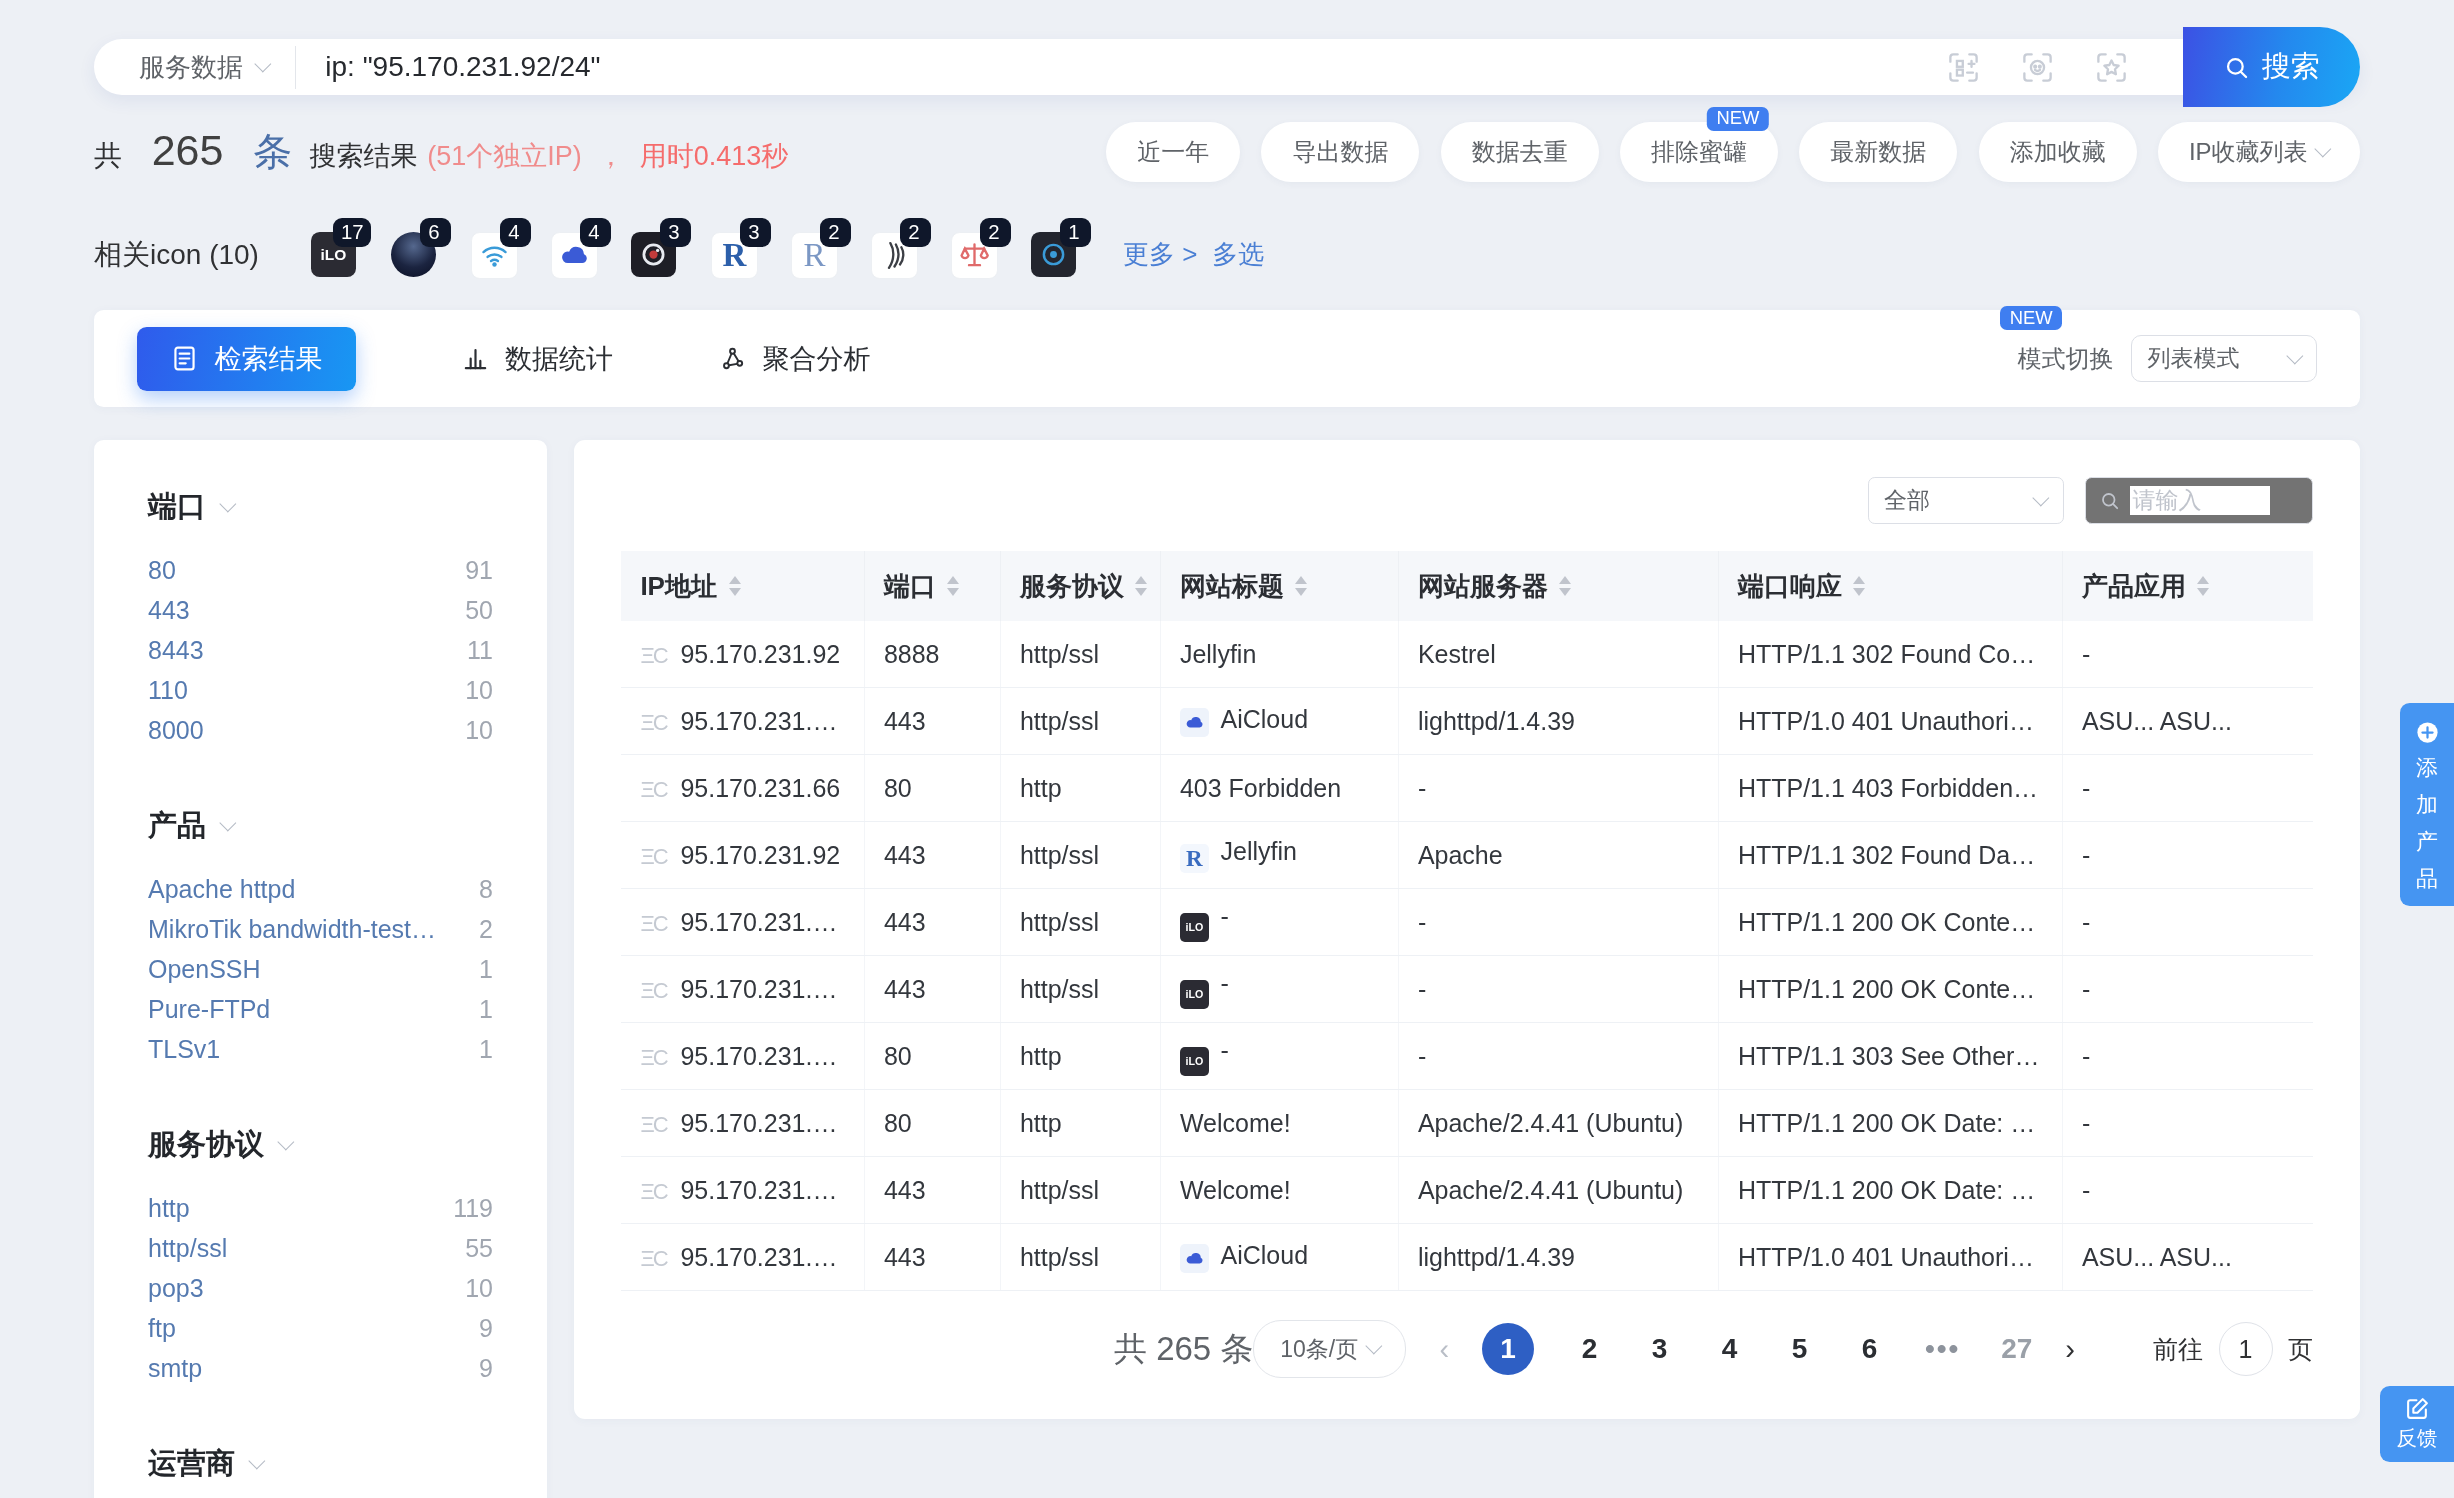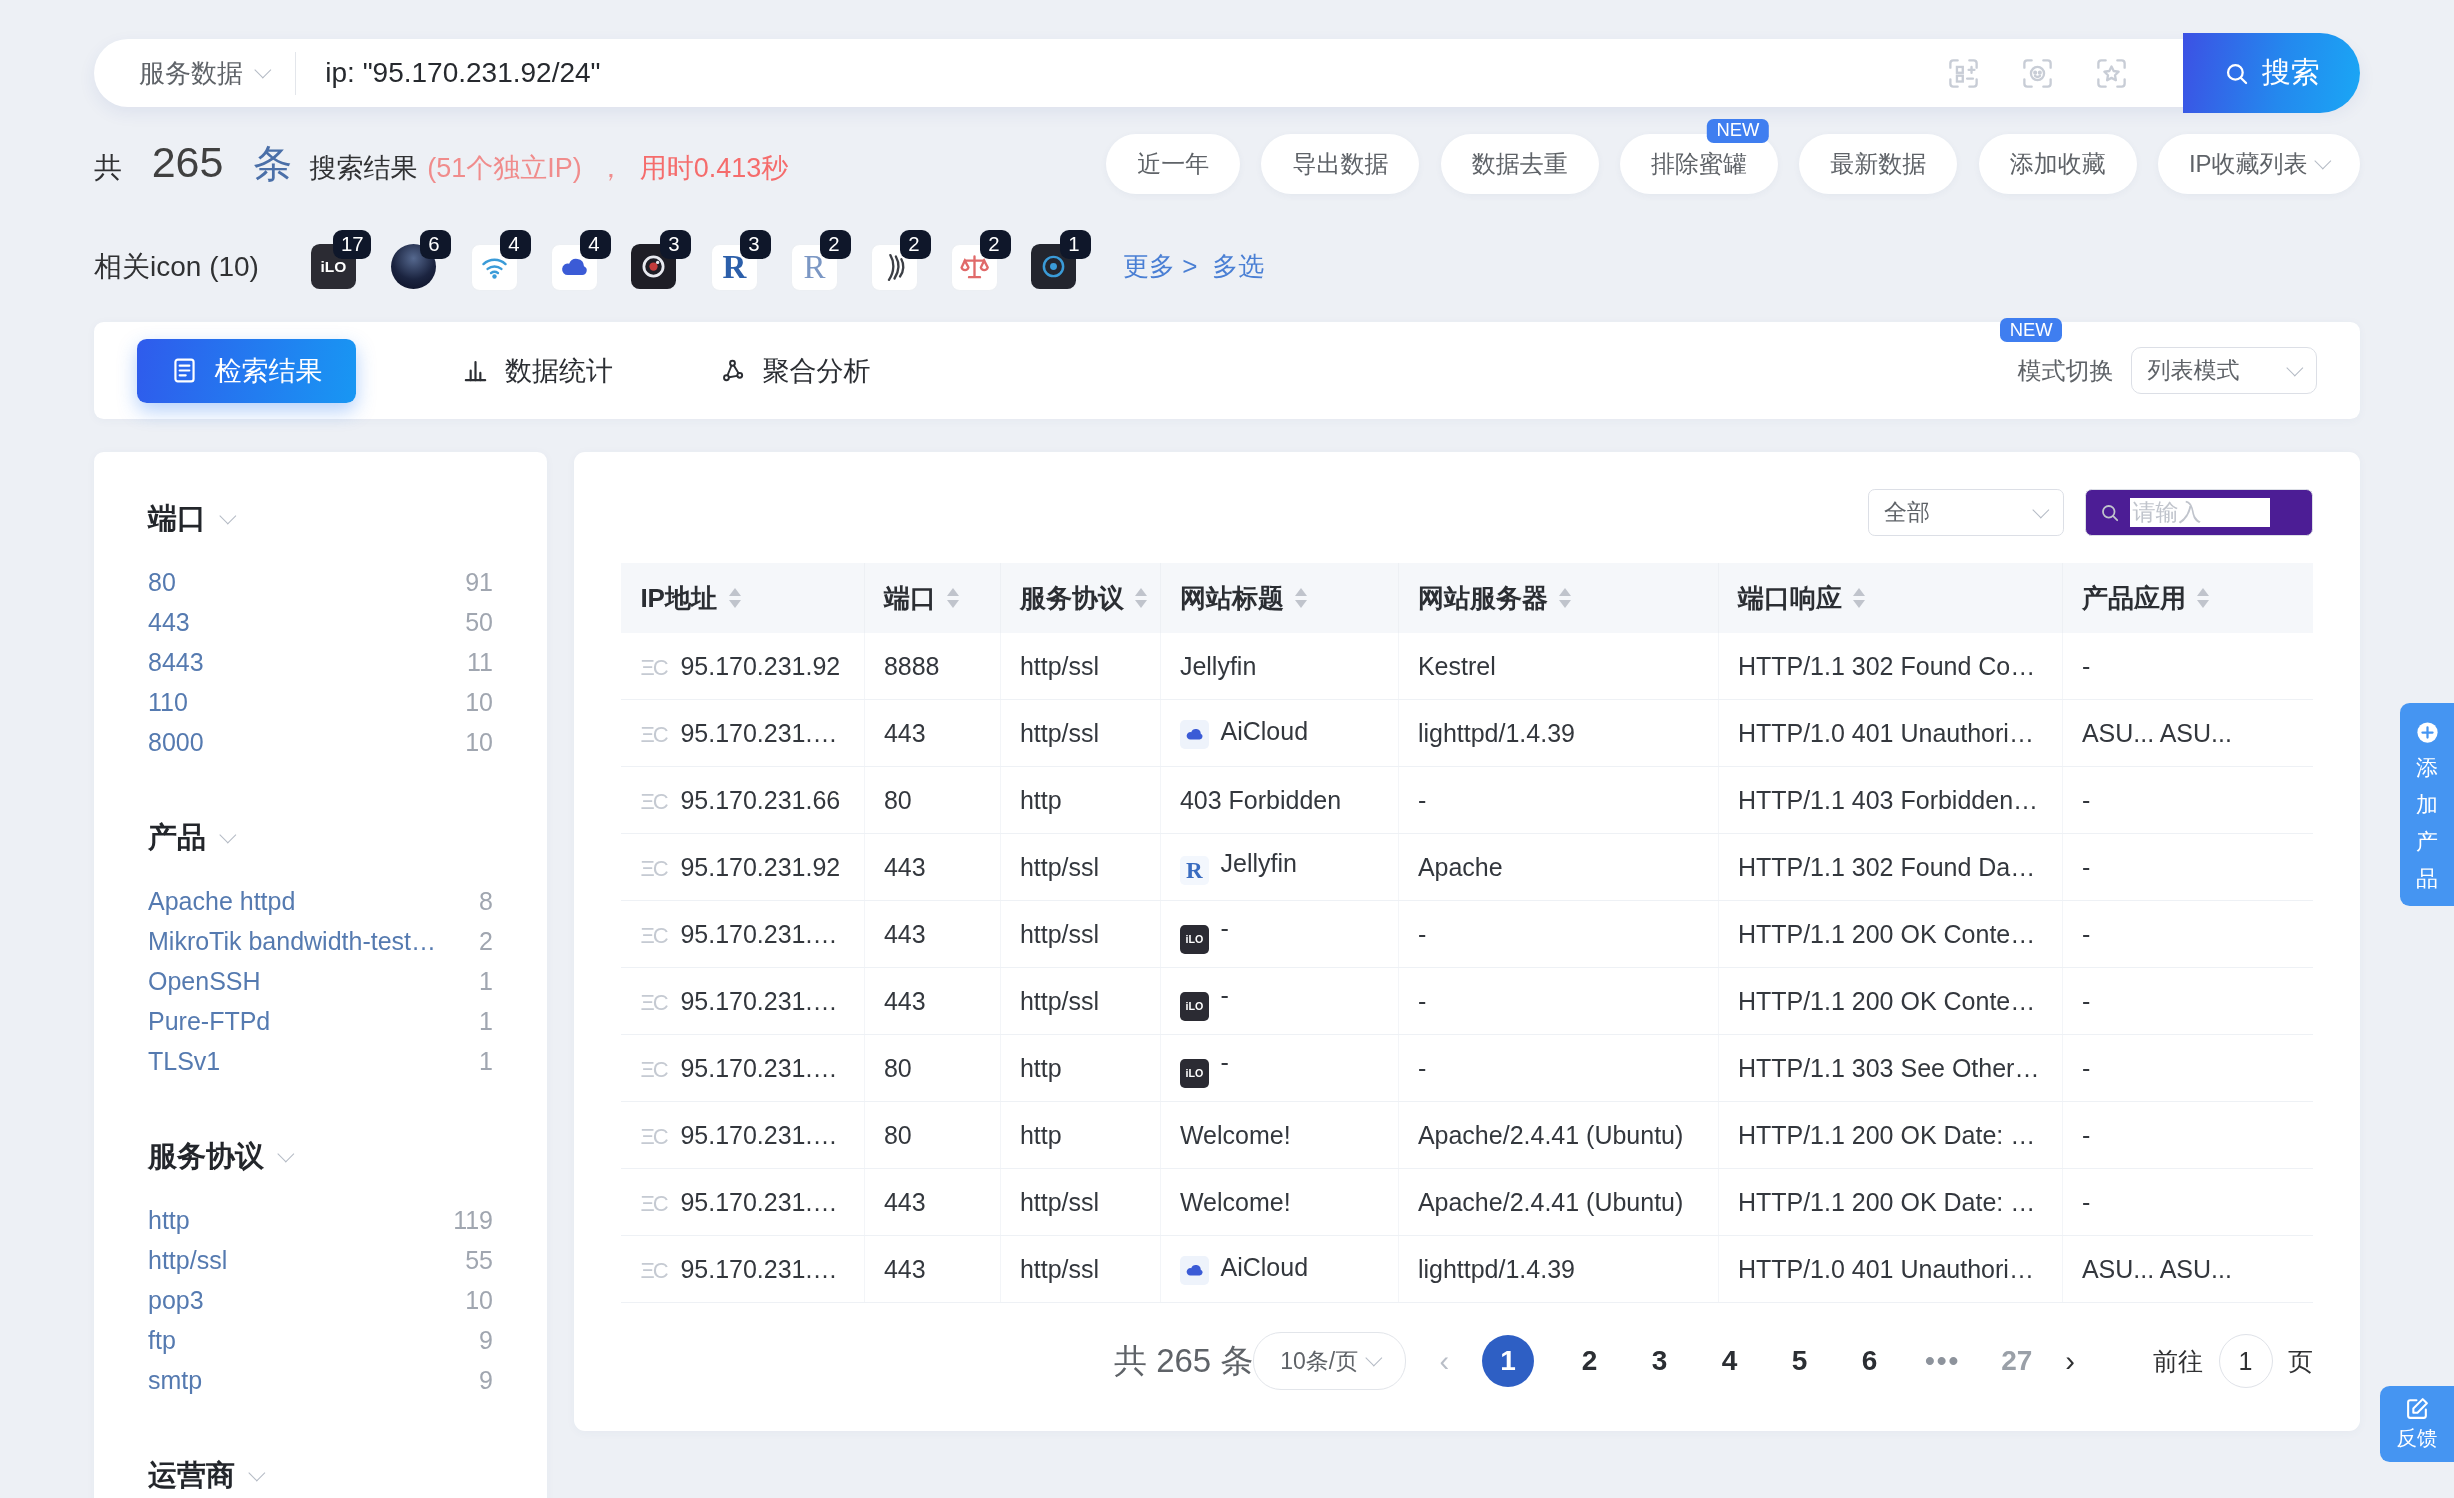--- a/index.html
+++ b/index.html
@@ -3,21 +3,21 @@
 <meta charset="utf-8">
 <style>
   html,body{margin:0;padding:0}
   body{
     width:2454px;height:1498px;overflow:hidden;position:relative;
     background:#edf0f5;
     font-family:"Liberation Sans","DejaVu Sans",sans-serif;
     color:#303133;
   }
   
-  .search-wrap{margin:39px 94px 0;height:68px;background:#fff;border-radius:40px;
+  .search-wrap{margin:39px 94px 0;height:56px;background:#fff;border-radius:40px;
     box-shadow:0 5.8px 17.5px rgba(40,70,150,.08);display:flex;align-items:center;position:relative;}
   .cat-select{display:flex;align-items:center;gap:13.6px;padding:0 27px 0 45px;cursor:pointer}
   .cat-select span{font-size:26px;color:#5f6368}
   .bar-divider{width:1px;height:43px;background:#e3e6eb}
   .query-input{flex:1;border:none;outline:none;font-size:28px;color:#26292e;padding:0 29px;background:transparent;font-family:inherit}
   .bar-icons{display:flex;align-items:center;gap:39px;margin-right:54px}
   .bar-icons svg{display:block;cursor:pointer}
   .search-btn{height:80px;width:177px;border:none;cursor:pointer;border-radius:0 40px 40px 0;
     background:linear-gradient(100deg,#3c51e4 0%,#2488ee 55%,#1aa7f5 100%);
     color:#fff;font-size:29px;display:flex;align-items:center;justify-content:center;gap:11.6px;font-family:inherit}
@@ -73,21 +73,21 @@
   .side-title{display:flex;align-items:center;gap:15.5px;font-size:29px;font-weight:bold;color:#23262b;margin-bottom:23px;cursor:pointer}
   .side-item{display:flex;justify-content:space-between;align-items:center;height:40px}
   .side-item a{font-size:25px;color:#557ab0;text-decoration:none;cursor:pointer;white-space:nowrap;overflow:hidden;text-overflow:ellipsis;max-width:291px}
   .side-item .cnt{font-size:25px;color:#a0a6b0}
   .main-card{flex:1;background:#fff;border-radius:11px;padding:37px 47px 41px;box-sizing:border-box;
     box-shadow:0 1.9px 9.7px rgba(60,80,120,.04)}
   .table-controls{display:flex;justify-content:flex-end;gap:21.3px;margin-bottom:27px}
   .ctl-select{width:163px;height:45px;border:1px solid #dcdfe6;border-radius:6.8px;display:flex;align-items:center;
     justify-content:space-between;padding:0 15.5px;font-size:23px;color:#5f6368;cursor:pointer;background:#fff}
   .ctl-search{width:199px;height:45px;border:1px solid #dcdfe6;border-radius:6.8px;display:flex;align-items:center;
-    padding:0 13.6px;gap:9.7px;background:#4c1d95}
+    padding:0 13.6px;gap:9.7px;background:#737373}
   .ctl-search input{border:none;outline:none;font-size:23px;color:#303133;width:136px;font-family:inherit}
   .ctl-search input::placeholder{color:#c0c4cc}
   
   table{border-collapse:collapse;table-layout:fixed;width:100%}
   thead th{background:#f5f7fa;height:70px;text-align:left;padding:0 19.4px;font-size:26px;color:#2b2e33;font-weight:bold;
     border-right:1px solid #edf0f4;white-space:nowrap}
   thead th:last-child{border-right:none}
   tbody td{height:66px;padding:0 19.4px;font-size:25px;color:#33373d;border-bottom:1px solid #eef1f5;border-right:1px solid #f3f5f8;
     white-space:nowrap;overflow:hidden;text-overflow:ellipsis}
   tbody td:last-child{border-right:none}

